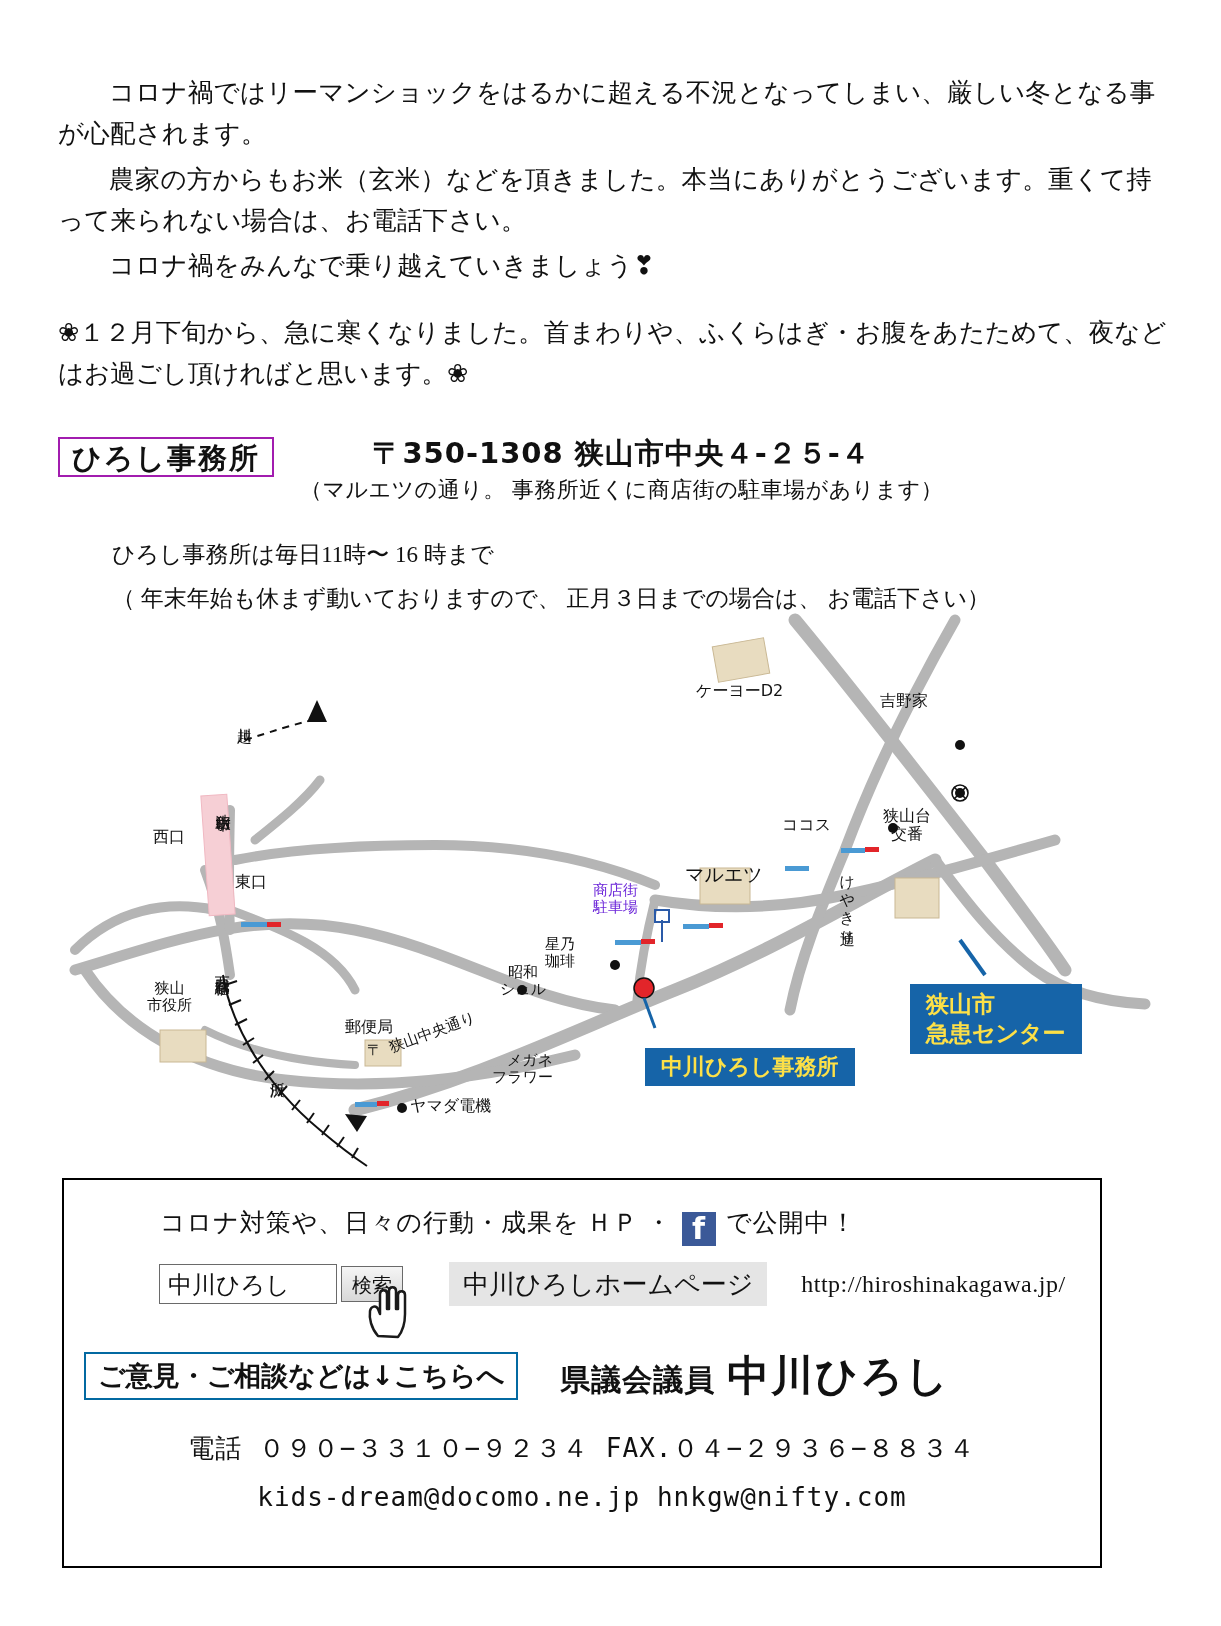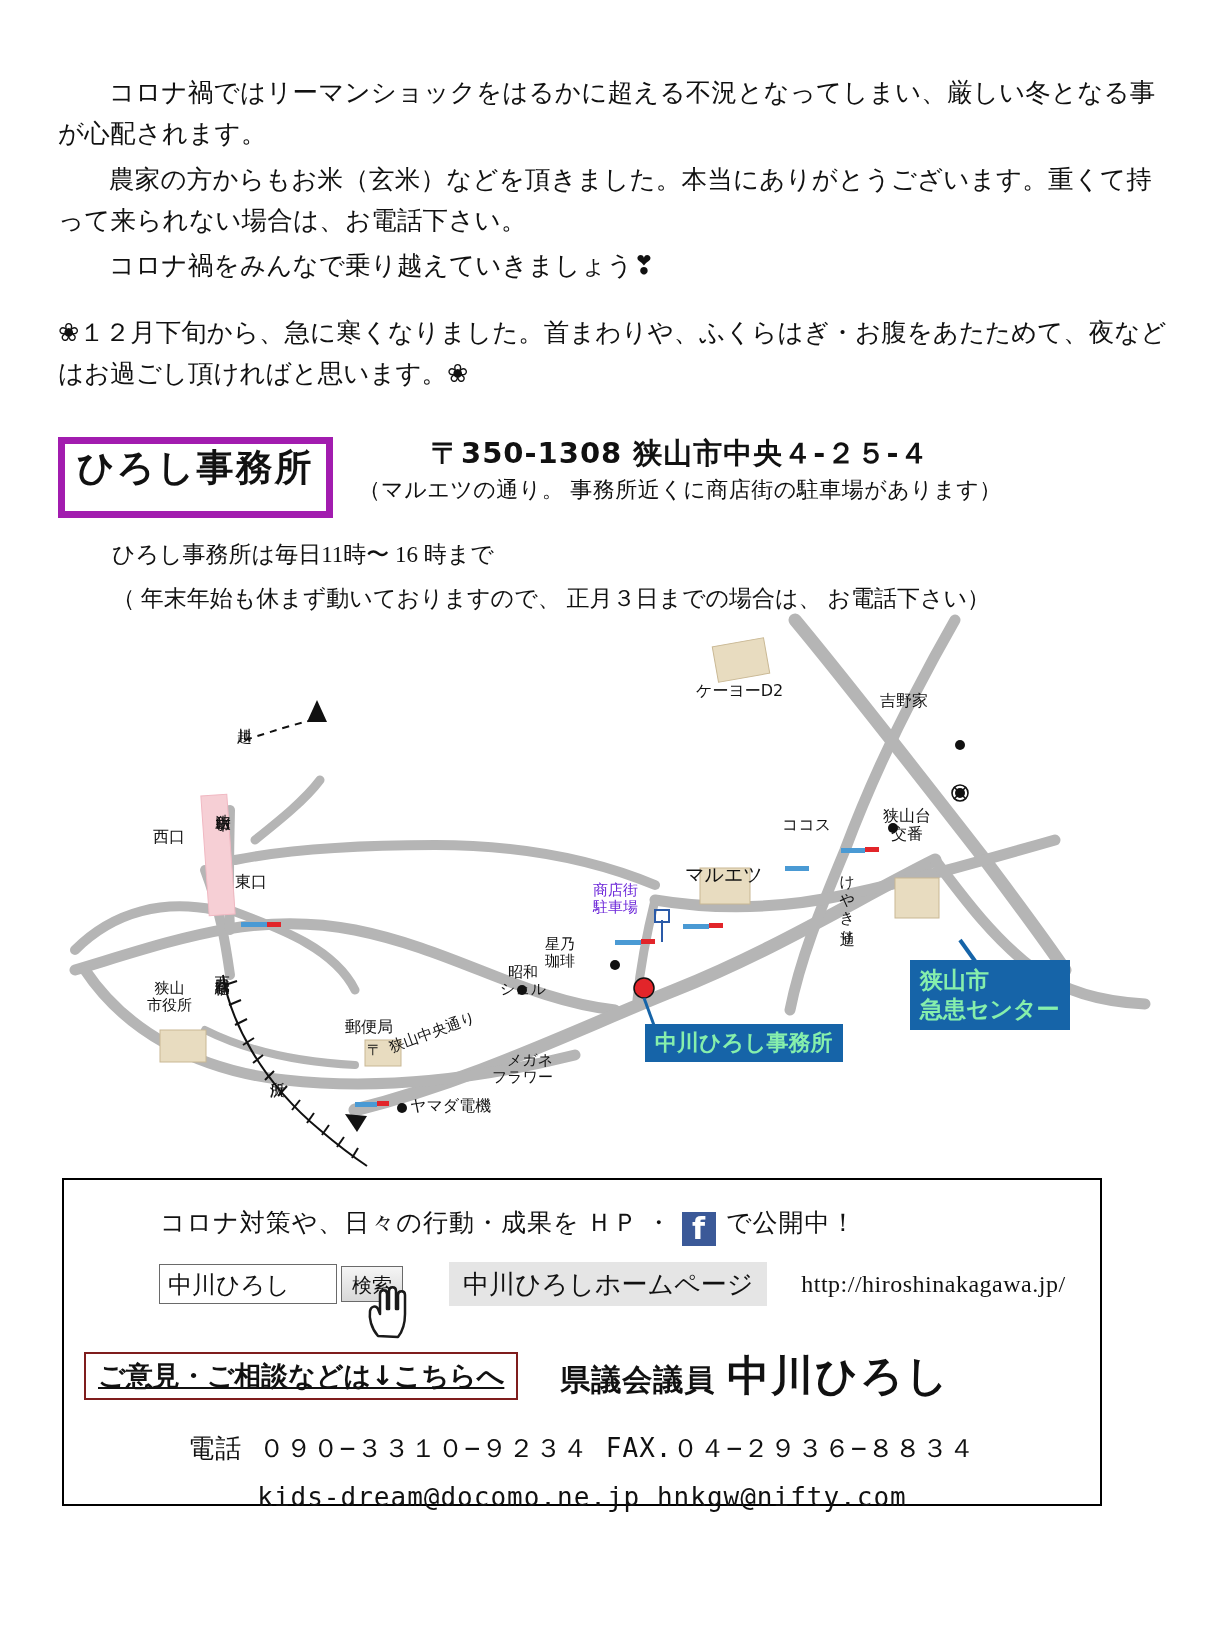--- a/index.html
+++ b/index.html
@@ -43,25 +43,25 @@
 
   
   .office-row {
     position: absolute;
     left: 58px;
     top: 437px;
     width: 1110px;
   }
   .office-box {
     display: inline-block;
-    border: 7px solid #a21caf;
-    padding: 4px 12px 22px 12px;
-    font-family: "DejaVu Sans", sans-serif;
-    font-weight: bold;
-    font-size: 37px;
+    border: 2px solid #a21caf;
+    padding: 4px 12px 0 12px;
+    font-family: "DejaVu Sans", sans-serif;
+    font-weight: bold;
+    font-size: 29px;
     letter-spacing: 2px;
     line-height: 1.1;
     vertical-align: top;
   }
   .office-addr {
     display: inline-block;
     vertical-align: top;
     margin-left: 22px;
     text-align: center;
   }
@@ -106,40 +106,41 @@
   }
   .maplabel.small { font-size: 15px; }
   .maplabel.vert {
     writing-mode: vertical-rl;
     text-orientation: upright;
     letter-spacing: 1px;
   }
   .callout {
     position: absolute;
     background: #1664a8;
-    color: #86efac;
+    color: #fde047;
     font-family: "DejaVu Sans", sans-serif;
     font-weight: bold;
     font-size: 22px;
-    padding: 6px 10px;
+    padding: 6px 16px;
     line-height: 1.2;
     white-space: nowrap;
+    margin-top: 24px;
   }
   .callout.two {
     font-size: 23px;
   }
   .bluetext { color: #6d28d9; }
 
   
   .bottom {
     position: absolute;
     left: 62px;
     top: 1178px;
     width: 1040px;
-    height: 328px;
+    height: 390px;
     border: 2px solid #000;
     box-sizing: border-box;
   }
   .promo {
     position: absolute;
     left: 96px;
     top: 26px;
     font-size: 25px;
     letter-spacing: 1px;
     white-space: nowrap;
@@ -219,29 +220,28 @@
   }
   .opinion {
     position: absolute;
     left: 20px;
     top: 168px;
     width: 1000px;
     height: 54px;
   }
   .opinion-box {
     display: inline-block;
-    border: 2px solid #7f1d1d;
+    border: 2px solid #0369a1;
     font-family: "DejaVu Sans", sans-serif;
     font-weight: bold;
     font-size: 27px;
     padding: 7px 12px;
     line-height: 1.1;
     vertical-align: middle;
     white-space: nowrap;
-    text-decoration: underline;
   }
   .name-line {
     display: inline-block;
     margin-left: 38px;
     vertical-align: middle;
     font-family: "DejaVu Sans", sans-serif;
     font-weight: bold;
     white-space: nowrap;
   }
   .name-line .rank { font-size: 30px; letter-spacing: 1px; }

